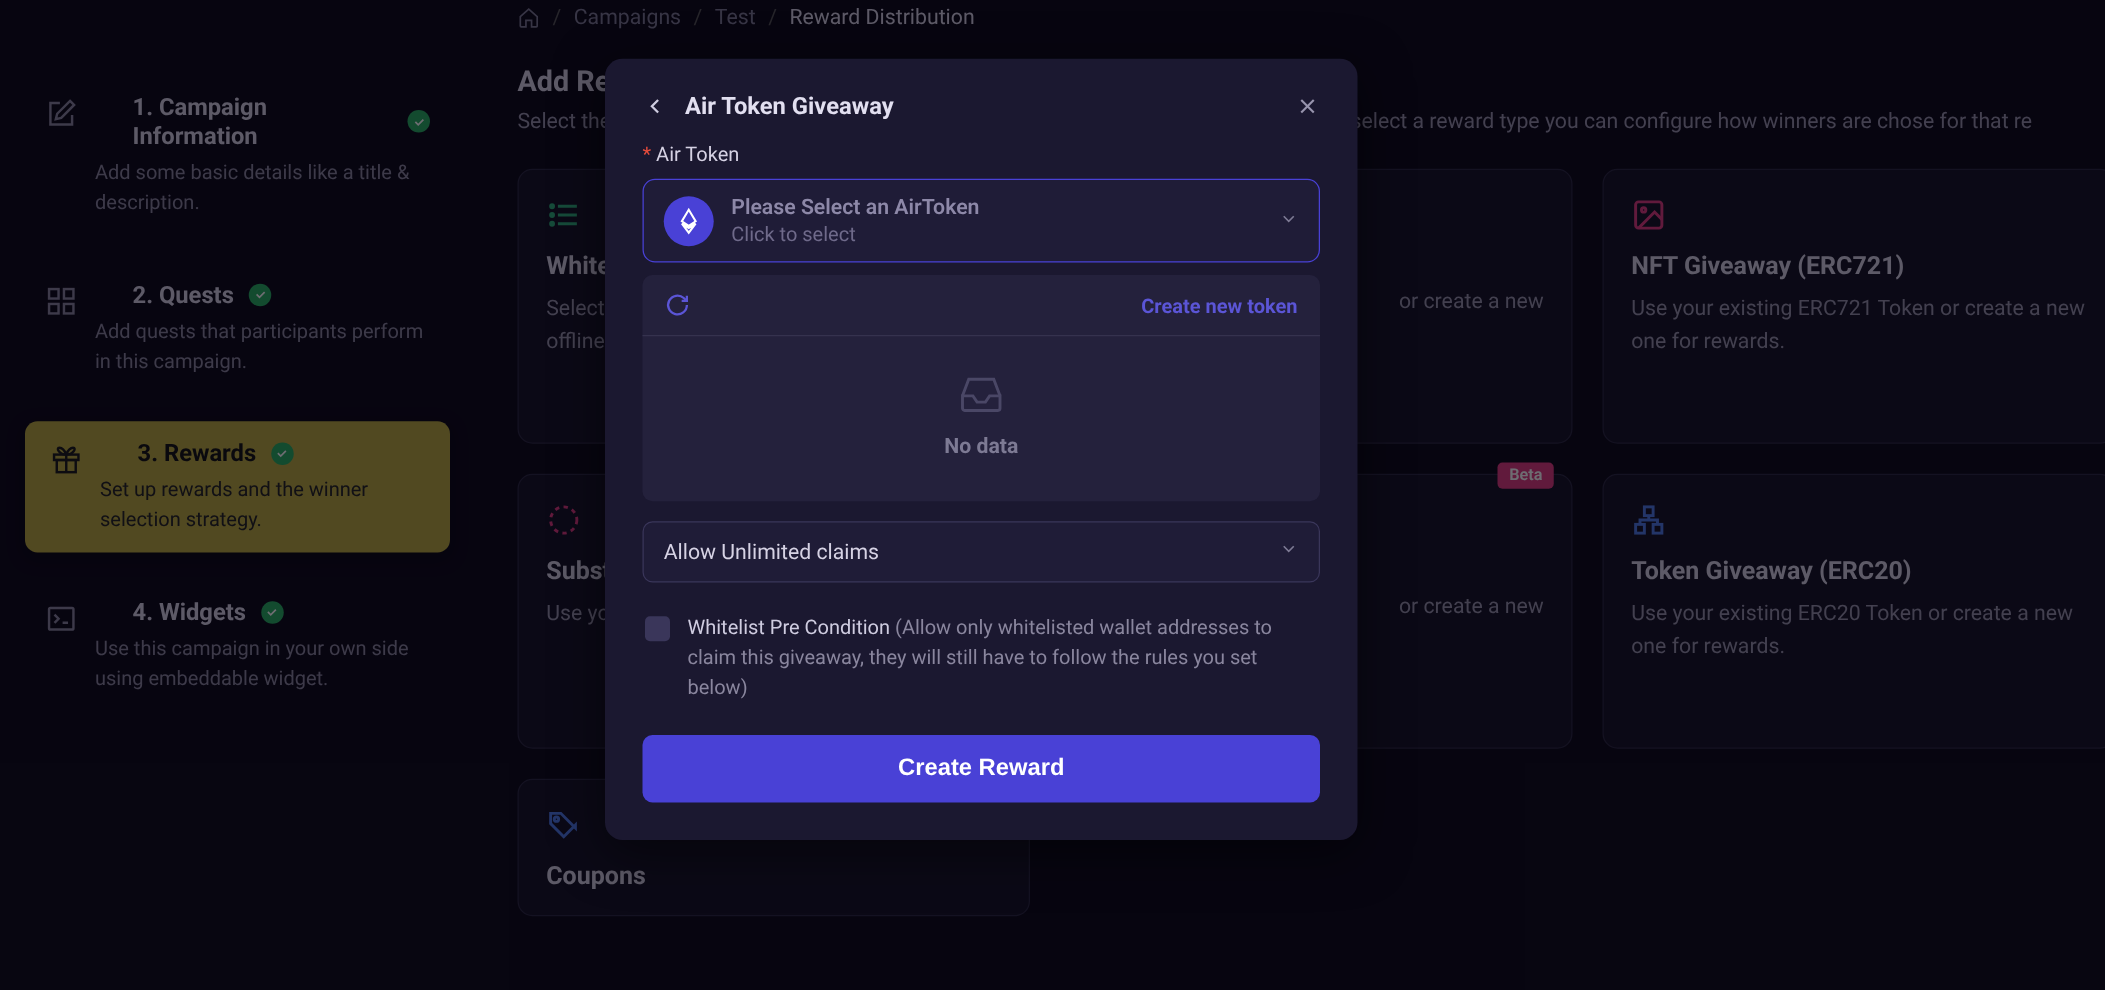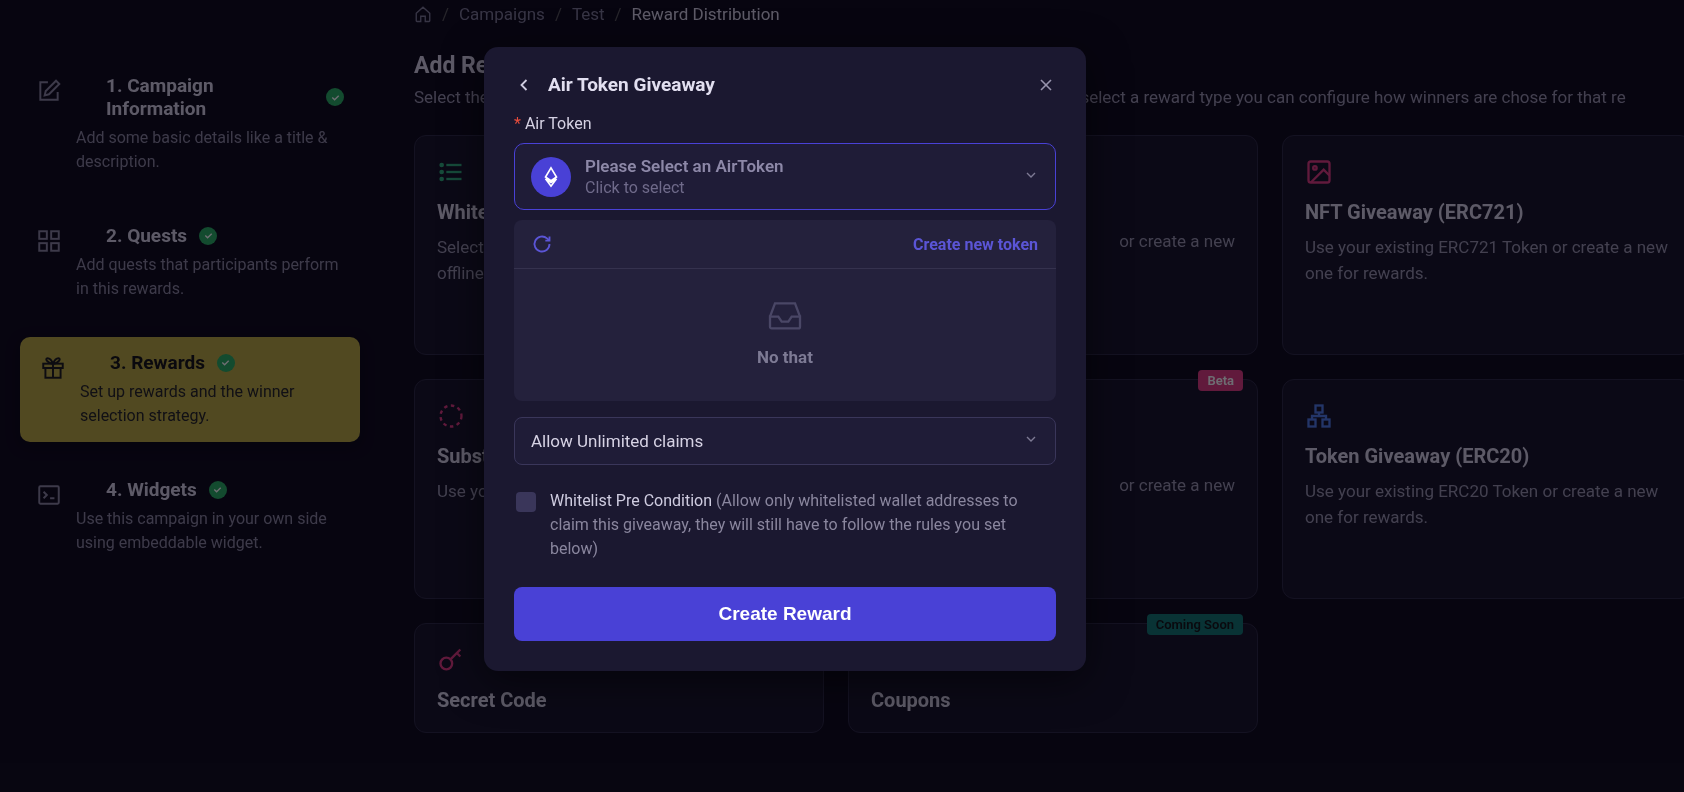--- a/index.html
+++ b/index.html
@@ -321,21 +321,21 @@
       </span>
       <div class="step-body">
         <div class="step-title-row">
           <span class="step-title">2. Quests</span>
           <span class="check">
               <svg viewBox="0 0 24 24">
                 <polyline points="5 12 10 17 19 8"></polyline>
               </svg>
             </span>
         </div>
-        <div class="step-desc">Add quests that participants perform in this rewards.</div>
+        <div class="step-desc">Add quests that participants perform in this campaign.</div>
       </div>
     </div>
 
     <div class="step active">
       <span class="step-icon">
         <svg viewBox="0 0 24 24" fill="none" stroke="currentColor" stroke-width="1.8">
             <rect x="3" y="8" width="18" height="4"></rect>
             <rect x="5" y="12" width="14" height="9"></rect>
             <path d="M12 8v13M12 8s-2-5-5-5 0 5 5 5zm0 0s2-5 5-5 0 5-5 5z"></path>
           </svg>
@@ -449,30 +449,20 @@
               <rect x="9" y="3" width="6" height="6"></rect>
               <rect x="3" y="15" width="6" height="6"></rect>
               <rect x="15" y="15" width="6" height="6"></rect>
               <path d="M12 9v3M12 12H6v3M12 12h6v3"></path>
             </svg>
         </div>
         <div class="card-title">Token Giveaway (ERC20)</div>
         <div class="card-desc">Use your existing ERC20 Token or create a new one for rewards.</div>
       </div>
 
-      <div class="card" style="min-height:90px;padding-bottom:10px">
-        <span class="badge badge-soon">Coming Soon</span>
-        <div class="card-icon" style="color:#e0397f">
-          <svg viewBox="0 0 24 24" fill="none" stroke="currentColor" stroke-width="2">
-              <circle cx="8" cy="15" r="5"></circle>
-              <path d="M12 11l8-8M17 6l3 3"></path>
-            </svg>
-        </div>
-        <div class="card-title">Secret Code</div>
-      </div>
 
       <div class="card" style="min-height:90px;padding-bottom:10px">
         <span class="badge badge-soon">Coming Soon</span>
         <div class="card-icon" style="color:#4e79e6">
           <svg viewBox="0 0 24 24" fill="none" stroke="currentColor" stroke-width="2">
               <path d="M20 12l-8 8-9-9V4h7l10 10z"></path>
               <circle cx="7" cy="8" r="1.5"></circle>
             </svg>
         </div>
         <div class="card-title">Coupons</div>
@@ -530,21 +520,21 @@
             <polyline points="21 3 21 8 16 8"></polyline>
           </svg>
       </span>
       <span class="create-link">Create new token</span>
     </div>
     <div class="empty">
       <svg viewBox="0 0 24 24" width="52" height="40" fill="none" stroke="#4a4766" stroke-width="1.4">
           <path d="M3 13h5l2 3h4l2-3h5v6a1 1 0 01-1 1H4a1 1 0 01-1-1v-6z"></path>
           <path d="M3 13l3-8h12l3 8"></path>
         </svg>
-      <span class="empty-text">No that</span>
+      <span class="empty-text">No data</span>
     </div>
   </div>
 
   <div class="plain-select">
     <span>Allow Unlimited claims</span>
     <span class="chev">
       <svg viewBox="0 0 24 24" width="16" height="16" fill="none" stroke="currentColor" stroke-width="2">
           <polyline points="6 9 12 15 18 9"></polyline>
         </svg>
     </span>

